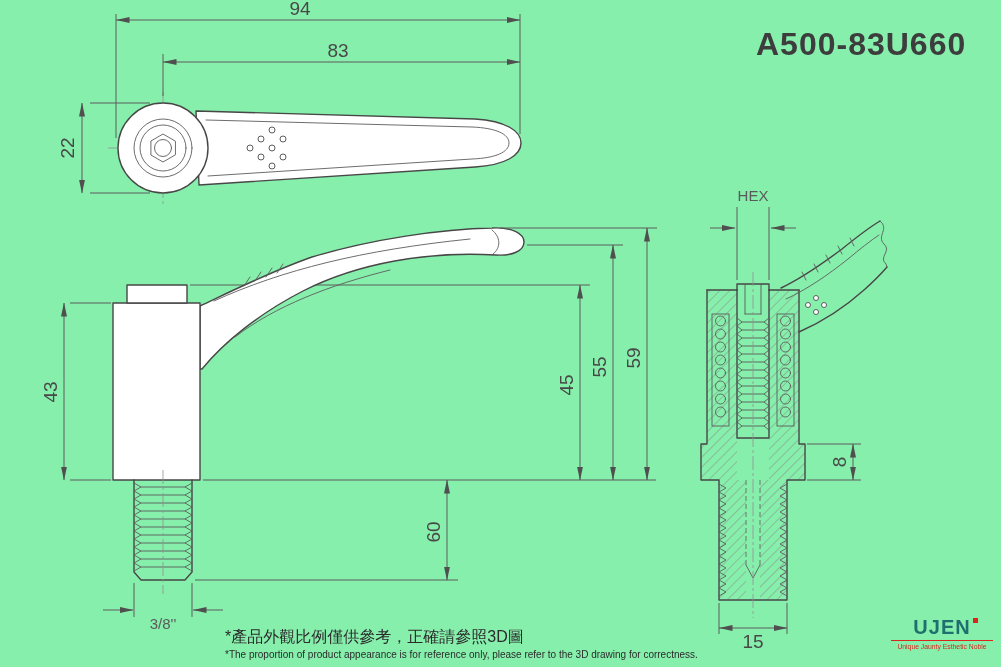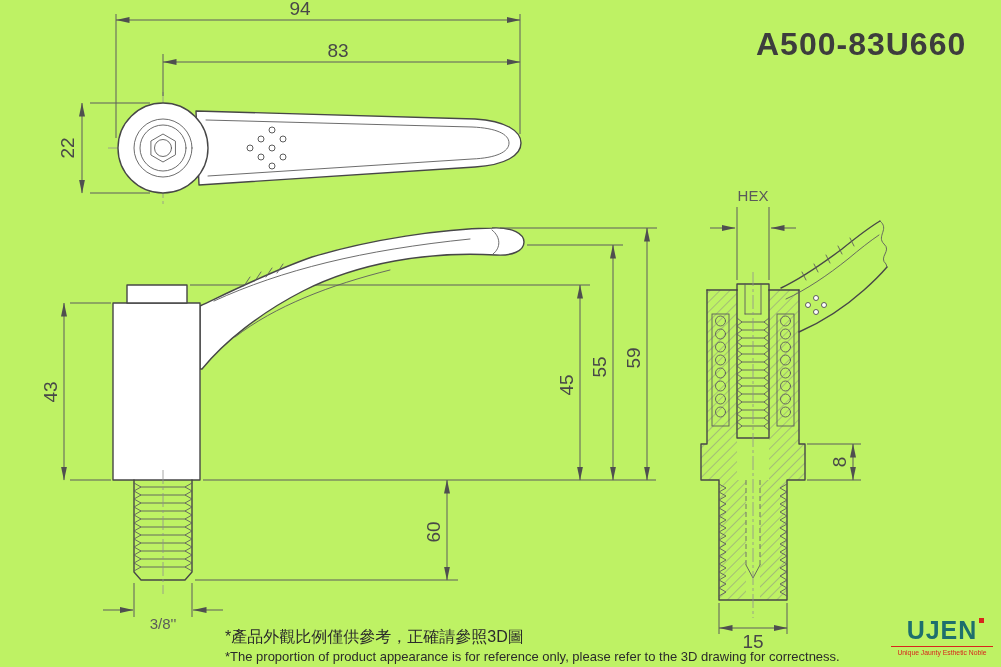--- a/index.html
+++ b/index.html
@@ -1,34 +1,34 @@
 <!DOCTYPE html>
 <html><head>
 <meta charset="utf-8">
 <style>
   html,body{margin:0;padding:0;background:#f2f2f2;}
-  .canvas{position:relative;width:1001px;height:667px;background:#bef264;overflow:hidden;
+  .canvas{position:relative;width:1001px;height:667px;background:#86efac;overflow:hidden;
           font-family:"Liberation Sans",sans-serif;}
   svg{position:absolute;left:0;top:0;}
   .o  {fill:none;stroke:#474747;stroke-width:1.4;stroke-linejoin:round;stroke-linecap:round;}
   .ow {fill:#ffffff;stroke:#474747;stroke-width:1.4;stroke-linejoin:round;}
   .t  {fill:none;stroke:#5c5c5c;stroke-width:0.9;stroke-linecap:round;}
   .d  {fill:none;stroke:#5c5c5c;stroke-width:1;}
   .cl {fill:none;stroke:#8f8f8f;stroke-width:0.8;stroke-dasharray:14 3 3 3;}
   .hd {fill:none;stroke:#6a6a6a;stroke-width:0.9;stroke-dasharray:5 3;}
   .dot{fill:#ffffff;stroke:#5c5c5c;stroke-width:1;}
   text.dim{font:19px "Liberation Sans",sans-serif;fill:#484848;}
   text.sm {font:15px "Liberation Sans",sans-serif;fill:#5a5a5a;}
   .title{position:absolute;left:756px;top:26px;width:240px;font-size:32px;letter-spacing:1px;
          color:#3d3d3d;font-weight:700;}
   .notes{position:absolute;left:225px;top:626px;color:#2b2b2b;line-height:1.35;}
   .notes .zh{font-size:16px;}
-  .notes .en{font-size:13px;}
+  .notes .en{font-size:10px;}
   .logo{position:absolute;right:8px;top:616px;width:102px;text-align:center;}
-  .logo .name{font-size:25px;font-weight:bold;letter-spacing:1px;display:inline-block;position:relative;}
+  .logo .name{font-size:20px;font-weight:bold;letter-spacing:1px;display:inline-block;position:relative;}
   .logo .sq{position:absolute;right:-7px;top:2px;width:5px;height:5px;display:inline-block;}
   .logo .tag{font-size:6.8px;white-space:nowrap;border-top:1.5px solid;padding-top:1.5px;margin-top:1px;}
 </style>
 </head>
 <body>
 
 <div class="canvas">
 
 <svg width="1001" height="667" viewBox="0 0 1001 667">
   <defs>

